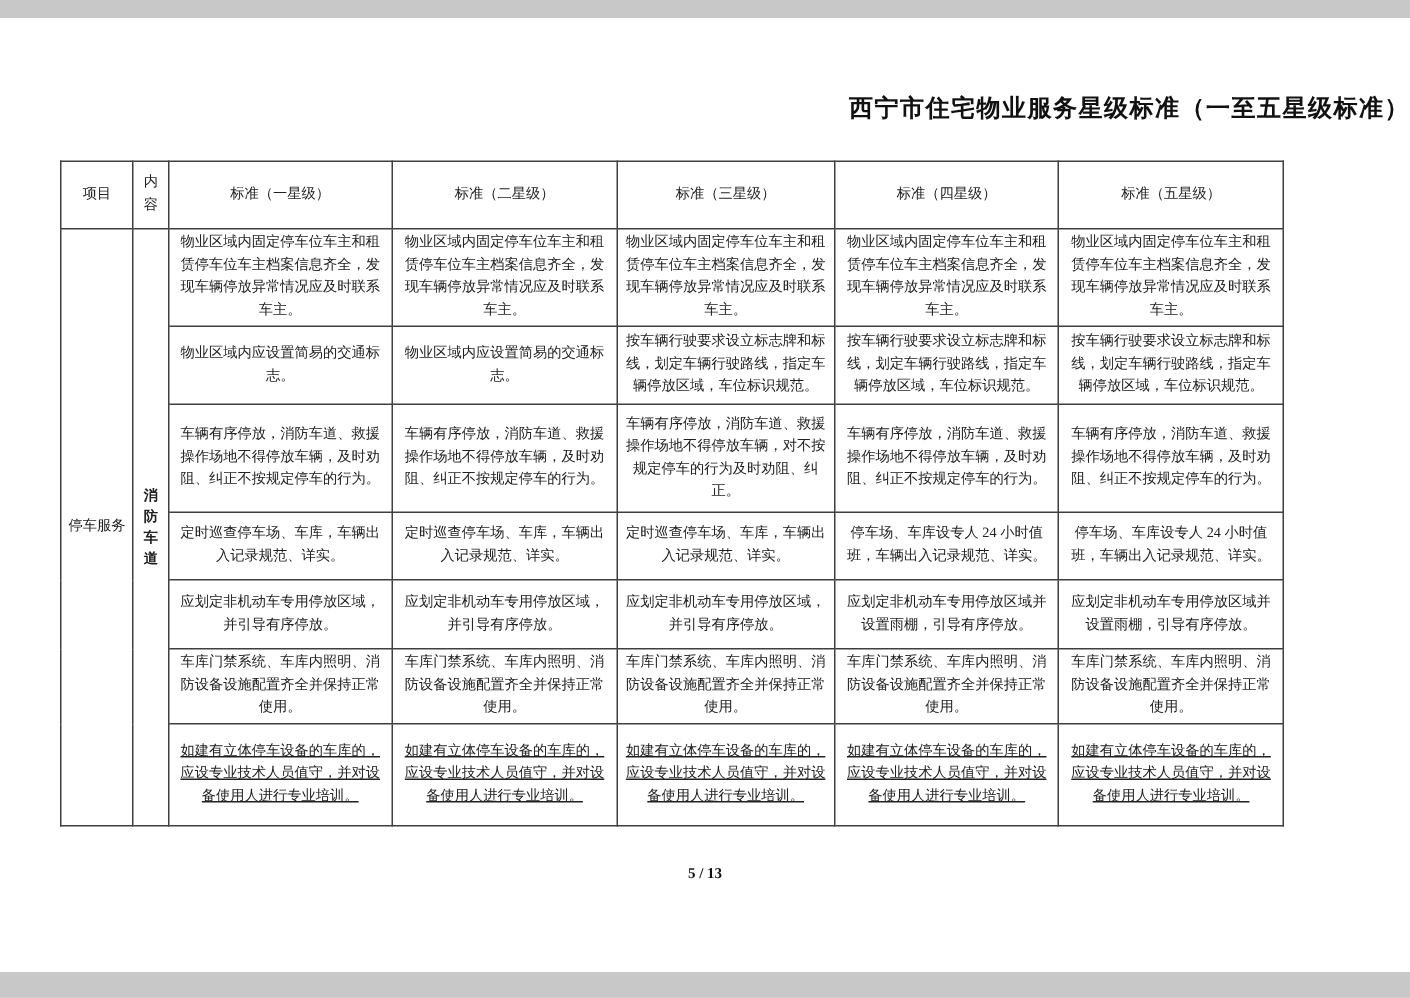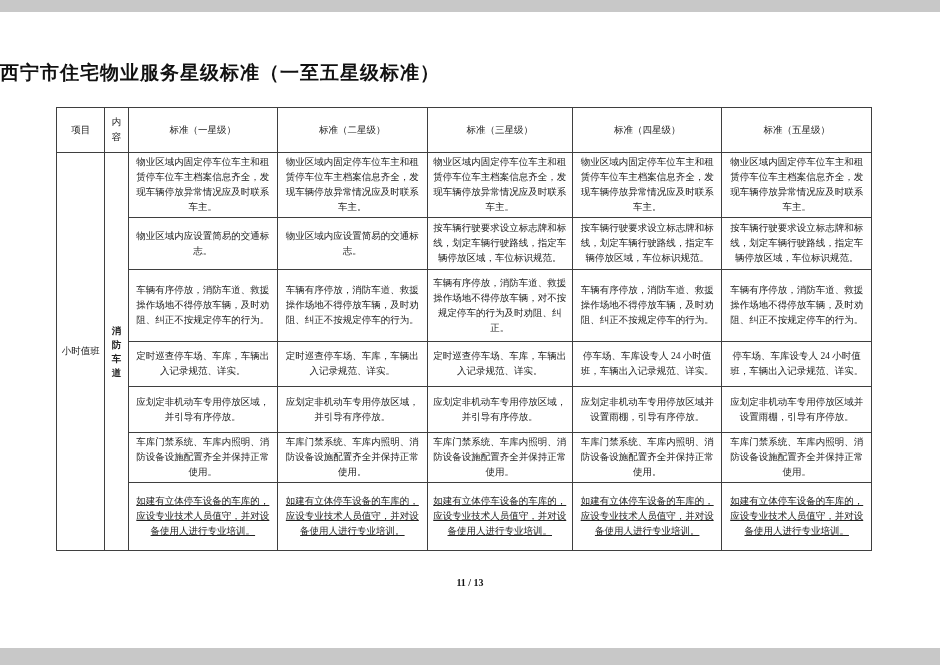--- a/index.html
+++ b/index.html
@@ -18,29 +18,29 @@
   .page {
     position: absolute;
     top: 12px;
     left: 0;
     width: 940px;
     height: 636px;
     background: #ffffff;
   }
   .title {
     margin: 48px 0 0 0;
-    text-align: left;
-    font-size: 19px;
+    text-align: right;
+    font-size: 16px;
     font-weight: bold;
     color: #111111;
     letter-spacing: 1px;
     line-height: 26px;
   }
   table.std-table {
-    margin: 21px 0 0 56px;
+    margin: 21px 0 0 40px;
     border-collapse: collapse;
     table-layout: fixed;
     width: 816px;
     color: #212121;
   }
   .std-table th, .std-table td {
     border: 1px solid #3f3f3f;
     text-align: center;
     vertical-align: middle;
     font-size: 9.5px;
@@ -106,21 +106,21 @@
             <th>内容</th>
             <th>标准（一星级）</th>
             <th>标准（二星级）</th>
             <th>标准（三星级）</th>
             <th>标准（四星级）</th>
             <th>标准（五星级）</th>
           </tr>
         </thead>
       <tbody>
           <tr>
-            <td rowspan="7" class="project-cell">小时值班</td>
+            <td rowspan="7" class="project-cell">停车服务</td>
             <td rowspan="7" class="content-cell">消防车道</td>
             <td>物业区域内固定停车位车主和租赁停车位车主档案信息齐全，发现车辆停放异常情况应及时联系车主。</td>
             <td>物业区域内固定停车位车主和租赁停车位车主档案信息齐全，发现车辆停放异常情况应及时联系车主。</td>
             <td>物业区域内固定停车位车主和租赁停车位车主档案信息齐全，发现车辆停放异常情况应及时联系车主。</td>
             <td>物业区域内固定停车位车主和租赁停车位车主档案信息齐全，发现车辆停放异常情况应及时联系车主。</td>
             <td>物业区域内固定停车位车主和租赁停车位车主档案信息齐全，发现车辆停放异常情况应及时联系车主。</td>
           </tr>
           <tr>
             <td>物业区域内应设置简易的交通标志。</td>
             <td>物业区域内应设置简易的交通标志。</td>
@@ -159,15 +159,15 @@
           <tr>
             <td>如建有立体停车设备的车库的，应设专业技术人员值守，并对设备使用人进行专业培训。</td>
             <td>如建有立体停车设备的车库的，应设专业技术人员值守，并对设备使用人进行专业培训。</td>
             <td>如建有立体停车设备的车库的，应设专业技术人员值守，并对设备使用人进行专业培训。</td>
             <td>如建有立体停车设备的车库的，应设专业技术人员值守，并对设备使用人进行专业培训。</td>
             <td>如建有立体停车设备的车库的，应设专业技术人员值守，并对设备使用人进行专业培训。</td>
           </tr>
         </tbody>
     </table>
 
-    <div class="page-number">11 / 13</div>
+    <div class="page-number">5 / 13</div>
   </div>
 </div>
 
 </body></html>

